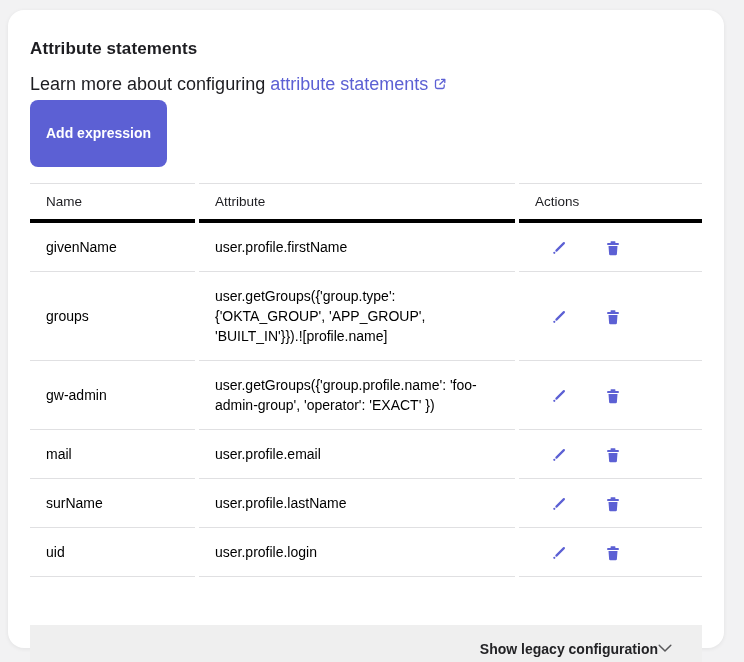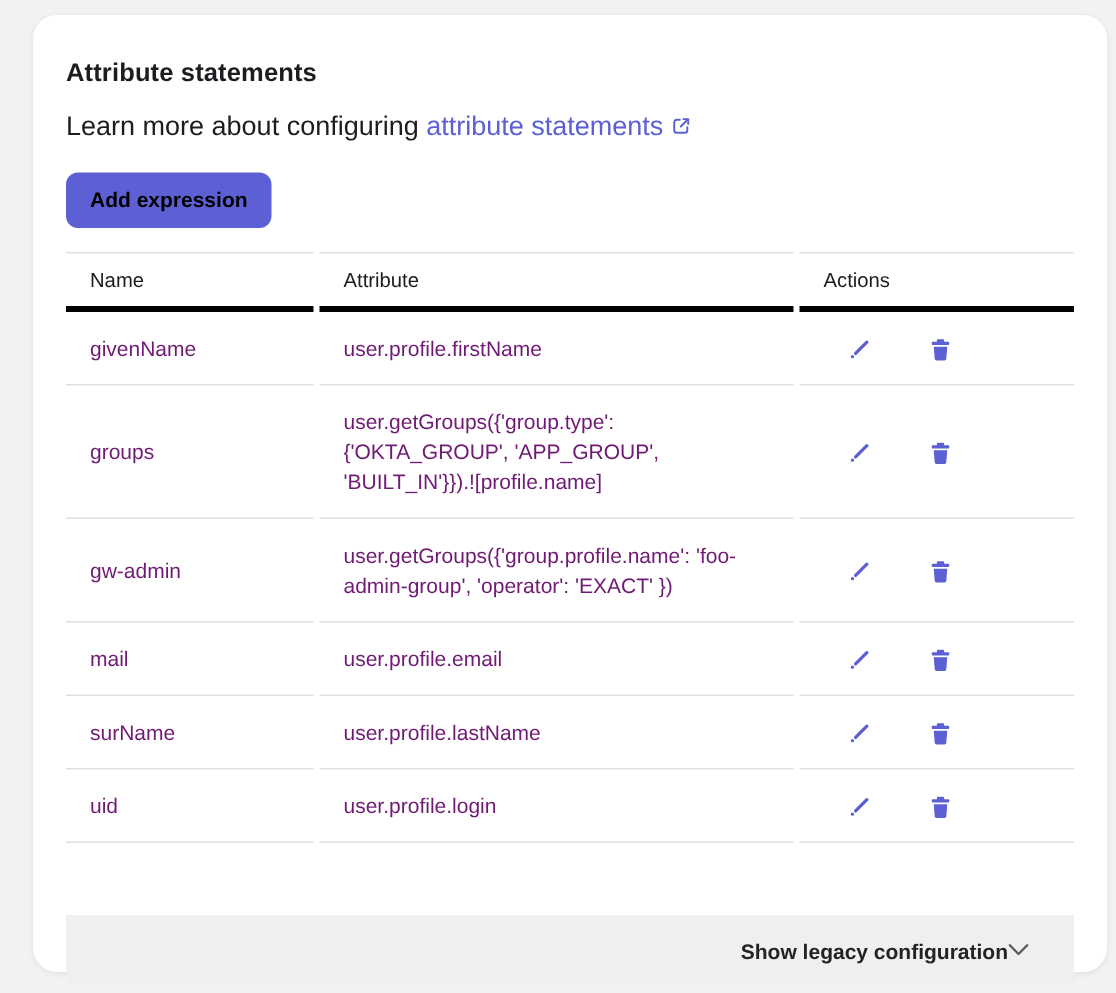--- a/index.html
+++ b/index.html
@@ -5,57 +5,57 @@
   html,body{margin:0;padding:0;}
   body{
     width:744px;height:662px;
     background:#f2f2f3;
     font-family:"Liberation Sans","DejaVu Sans",sans-serif;
     color:#1d1d21;
     position:relative;
     -webkit-font-smoothing:antialiased;
   }
   .card{
-    position:absolute;left:22px;top:10px;
+    position:absolute;left:8px;top:10px;
     width:716px;height:638px;box-sizing:border-box;
     background:#ffffff;border-radius:16px;
     box-shadow:0 1px 4px rgba(29,29,33,.07);
     padding:28px 22px 22px 22px;
   }
   .title{
     margin:0;font-size:17px;line-height:22px;font-weight:700;color:#1d1d21;
     letter-spacing:.1px;
   }
   .desc{
     margin:14px 0 0 0;font-size:18px;line-height:20px;color:#1d1d21;
   }
   .link{
     color:#5c60d4;text-decoration:none;cursor:pointer;
     display:inline-flex;align-items:center;gap:5px;
   }
   .ext-icon{position:relative;top:1px;}
   .btn-primary{
-    margin-top:21px;display:inline-block;
-    background:#5c60d4;color:#000000;border:none;cursor:pointer;
+    margin-top:6px;display:inline-block;
+    background:#5c60d4;color:#ffffff;border:none;cursor:pointer;
     font-family:inherit;font-size:14px;font-weight:700;line-height:19px;
-    padding:9px 16px;border-radius:8px;
+    padding:24px 16px;border-radius:8px;
   }
   table.attr-table{
     margin-top:16px;margin-left:-4px;
     width:calc(100% + 8px);
     border-collapse:separate;border-spacing:4px 0;
   }
   .attr-table th{
     text-align:left;font-size:13.5px;font-weight:500;color:#1d1d21;
     padding:9px 16px;line-height:17px;
     border-top:1px solid #e0e0e2;border-bottom:4px solid #000000;
     white-space:nowrap;
   }
   .attr-table td{
-    font-size:14px;line-height:20px;color:#701a75;
+    font-size:14px;line-height:20px;color:#000000;
     padding:14px 16px;vertical-align:middle;
     border-bottom:1px solid #e0e0e2;
   }
   .col-name{width:133px;}
   .col-actions{width:151px;}
   td.cell-expr{word-break:break-word;padding-right:24px;}
   td.cell-actions{padding-left:32px;white-space:nowrap;}
   .icon-btn{
     background:transparent;border:none;padding:0;margin:0;cursor:pointer;
     display:inline-flex;align-items:center;justify-content:center;

